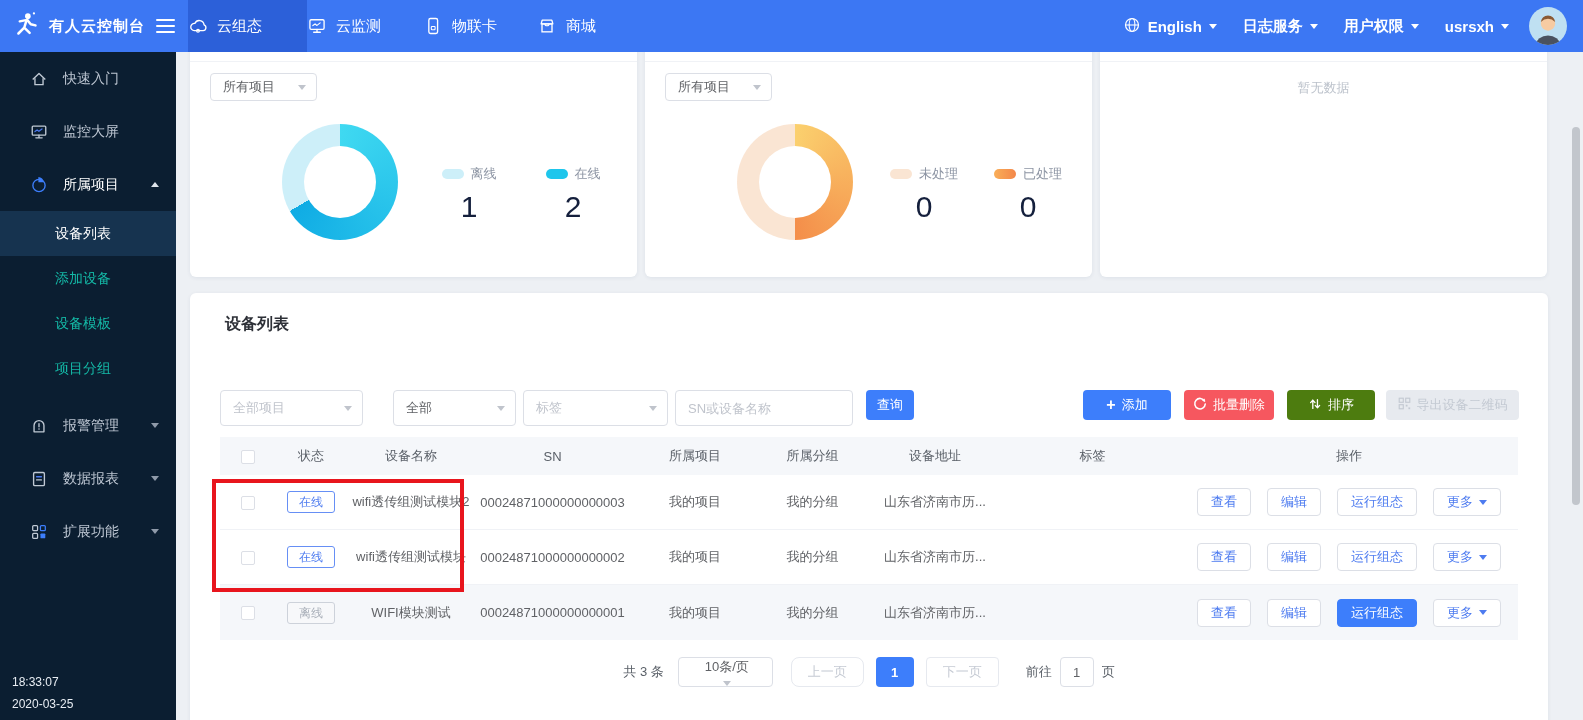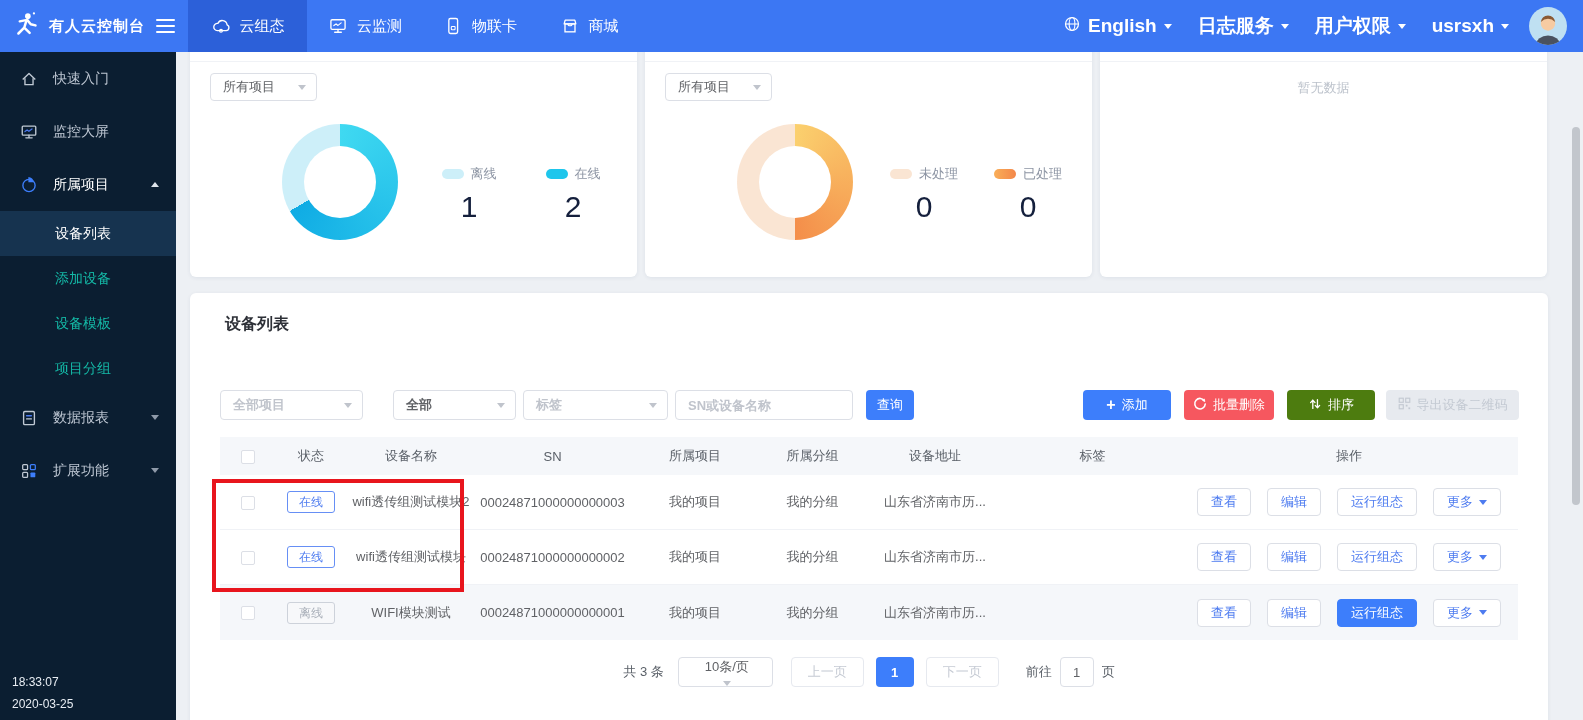--- a/index.html
+++ b/index.html
@@ -6,33 +6,33 @@
   html,body { width:1583px; height:720px; font-family:"Liberation Sans","DejaVu Sans",sans-serif; }
   .screen { position:relative; width:1583px; height:720px; background:#EDF0F4; overflow:hidden; }
 
   
   .topbar { position:absolute; left:0; top:0; width:1583px; height:52px; background:#3C77F3; z-index:30; }
   .brand { position:absolute; left:0; top:0; width:176px; height:52px; display:flex; align-items:center; padding-left:13px; }
   .brand-title { color:#fff; font-size:15px; font-weight:700; margin-left:9px; letter-spacing:1px; white-space:nowrap; }
   .hamburger { margin-left:11px; width:19px; cursor:pointer; }
   .hamburger i { display:block; height:2.4px; background:#fff; border-radius:1px; margin:3.4px 0; }
   .topnav { position:absolute; left:188px; top:0; height:52px; display:flex; }
-  .toptab { height:52px; display:flex; align-items:center; justify-content:center; gap:9px; color:#fff; font-size:15px; font-weight:500; cursor:pointer; }
+  .toptab { height:52px; display:flex; align-items:center; justify-content:flex-start; gap:9px; color:#fff; font-size:15px; font-weight:500; cursor:pointer; }
   .toptab.active { background:#2C60D9; }
   .t0{width:119px;} .t1{width:116px;} .t2{width:114px;} .t3{width:102px;} .t4{width:104px;}
   .toptab svg { display:block; }
   .topright { position:absolute; right:16px; top:0; height:52px; display:flex; align-items:center; }
-  .topmenu { display:flex; align-items:center; gap:7px; color:#fff; font-size:19px; font-weight:700; cursor:pointer; margin-left:26px; white-space:nowrap; }
+  .topmenu { display:flex; align-items:center; gap:7px; color:#fff; font-size:15px; font-weight:700; cursor:pointer; margin-left:26px; white-space:nowrap; }
   .caret-dn { width:0; height:0; border-left:4.5px solid transparent; border-right:4.5px solid transparent; border-top:5.5px solid currentColor; display:inline-block; }
   .caret-up { width:0; height:0; border-left:4.5px solid transparent; border-right:4.5px solid transparent; border-bottom:5.5px solid currentColor; display:inline-block; }
   .avatar { width:38px; height:38px; border-radius:50%; overflow:hidden; margin-left:20px; cursor:pointer; flex:none; }
 
   
   .sidebar { position:absolute; left:0; top:52px; width:176px; bottom:0; background:#0B1E31; z-index:20; }
-  .side-item { height:53px; display:flex; align-items:center; padding-left:19px; color:#BDC6D2; font-size:14px; cursor:pointer; position:relative; }
+  .side-item { height:53px; display:flex; align-items:center; padding-left:29px; color:#BDC6D2; font-size:14px; cursor:pointer; position:relative; }
   .side-item .s-ic { width:20px; display:flex; justify-content:center; }
   .side-item .s-lb { margin-left:14px; }
   .side-item.current { color:#FFFFFF; }
   .side-item .s-arrow { position:absolute; right:17px; color:#8F9AA9; }
   .side-sub { }
   .side-sub-item { height:45px; line-height:45px; padding-left:55px; color:#14b8a6; font-size:14px; cursor:pointer; }
   .side-sub-item.active { background:#16334F; color:#fff; }
   .side-clock { position:absolute; left:12px; bottom:5px; color:#E8EDF3; font-size:12px; line-height:22px; }
 
   
@@ -54,21 +54,21 @@
   .legend-swatch { width:22px; height:10px; border-radius:5px; flex:none; }
   .sw-off { background:#CDEFF9; } .sw-on { background:#1EC6EC; }
   .sw-unp { background:#FAE5D3; } .sw-prc { background:linear-gradient(90deg,#F9AE58,#F3874A); }
   .legend-label { font-size:13px; color:#8C94A3; }
   .legend-value { margin-top:7px; font-size:30px; color:#141F3C; }
   .empty-text { position:absolute; top:72px; left:0; width:100%; text-align:center; font-size:13px; color:#BCC2CB; }
 
   
   .panel { position:absolute; left:14px; top:241px; width:1358px; height:475px; background:#fff; border-radius:6px; box-shadow:0 1px 4px rgba(20,40,80,.07); }
   .panel-title { position:absolute; left:35px; top:21px; font-size:16px; font-weight:700; color:#2E3138; }
-  .fl-sel,.fl-input { position:absolute; top:97px; height:30px; border:1px solid #DCDFE6; border-radius:4px; background:#fff; font-size:13px;font-weight:bold; }
+  .fl-sel,.fl-input { position:absolute; top:97px; height:36px; border:1px solid #DCDFE6; border-radius:4px; background:#fff; font-size:13px; }
   .fl-sel { display:flex; align-items:center; justify-content:space-between; padding:0 10px 0 12px; cursor:pointer; }
   .fl-sel .caret-dn { color:#C0C4CC; }
   .fs1 { left:30px; width:143px; } .fs2 { left:203px; width:123px; } .fs3 { left:333px; width:145px; }
   .placeholder { color:#C0C4CC; } .sel-val { color:#606266; }
   .fl-input { left:485px; width:178px; padding:0 12px; color:#606266; outline:none; }
   .fl-input::placeholder { color:#C0C4CC; }
   .btn { position:absolute; top:97px; height:30px; border:none; border-radius:4px; color:#fff; font-size:13px;
     display:flex; align-items:center; justify-content:center; gap:6px; cursor:pointer; font-family:inherit; }
   .btn-search { left:676px; width:48px; background:#3D7EFB; }
   .btn-add { left:893px; width:88px; background:#3D7EFB; }
@@ -94,21 +94,21 @@
   .op-btn.filled { background:#3D7EFB; border-color:#3D7EFB; color:#fff; }
   .op-btn .caret-dn { color:#4D7BF0; }
 
   .red-box { position:absolute; left:22px; top:186px; width:252px; height:113px; border:4px solid #E8151D; z-index:6; pointer-events:none; }
 
   .pagination { position:absolute; left:0; top:364px; width:100%; height:30px; display:flex; justify-content:center; align-items:center; font-size:13px; color:#5A6068; }
   .pg-total { margin-right:14px; }
   .pg-size { width:95px; height:30px; border:1px solid #DCDFE6; border-radius:4px; display:flex; align-items:center; justify-content:space-between; padding:0 9px 0 12px; color:#606266; cursor:pointer;flex-direction:column; }
   .pg-size .caret-dn { color:#C0C4CC; }
   .pg-btn { height:30px; width:73px; border:1px solid #E6E9EF; border-radius:4px; background:#fff; color:#C6CBD4; font-size:13px; font-family:inherit; }
-  .pg-prev { margin-left:18px; } .pg-next { margin-left:12px; }
+  .pg-prev { margin-left:18px;border-radius:8px; } .pg-next { margin-left:12px; }
   .pg-cur { margin-left:12px; width:38px; height:30px; border-radius:4px; background:#3D7EFB; color:#fff; font-size:13px; font-weight:700; display:flex; align-items:center; justify-content:center; cursor:pointer; }
   .pg-goto { margin-left:27px; }
   .pg-input { margin-left:8px; width:34px; height:30px; border:1px solid #DCDFE6; border-radius:4px; text-align:center; font-size:13px; color:#606266; outline:none; font-family:inherit; }
   .pg-unit { margin-left:8px; }
 
   .scroll-thumb { position:absolute; right:3px; top:127px; width:8px; height:378px; border-radius:4px; background:#C2C6CC; z-index:40; cursor:grab; }
 </style>
 </head>
 <body>
 
@@ -236,20 +236,31 @@
           </svg>
       </span>
       <span class="s-lb">所属项目</span>
       <span class="s-arrow caret-up" style="color:#DFE5EC;"></span>
     </div>
     <div class="side-sub">
       <div class="side-sub-item active">设备列表</div>
       <div class="side-sub-item">添加设备</div>
       <div class="side-sub-item">设备模板</div>
       <div class="side-sub-item">项目分组</div>
+    </div>
+    <div class="side-item" style="margin-top:8px;">
+      <span class="s-ic">
+        <svg width="18" height="18" viewBox="0 0 20 20">
+            <path d="M4.5 16.5 V9.5 a5.5 5.5 0 0 1 11 0 V16.5 z" stroke="#C0C9D4" stroke-width="1.5" fill="none" stroke-linejoin="round"></path>
+            <path d="M10 7.5v3.4" stroke="#C0C9D4" stroke-width="1.5" stroke-linecap="round"></path>
+            <circle cx="10" cy="13.3" r="0.9" fill="#C0C9D4"></circle>
+          </svg>
+      </span>
+      <span class="s-lb">报警管理</span>
+      <span class="s-arrow caret-dn"></span>
     </div>
     <div class="side-item">
       <span class="s-ic">
         <svg width="18" height="18" viewBox="0 0 20 20">
             <rect x="4" y="2.8" width="12" height="14.5" rx="1.3" stroke="#C0C9D4" stroke-width="1.5" fill="none"></rect>
             <path d="M7.3 7.5h5.4" stroke="#4D7BF0" stroke-width="1.4" stroke-linecap="round"></path>
             <path d="M7.3 11h5.4" stroke="#C0C9D4" stroke-width="1.4" stroke-linecap="round"></path>
           </svg>
       </span>
       <span class="s-lb">数据报表</span>

